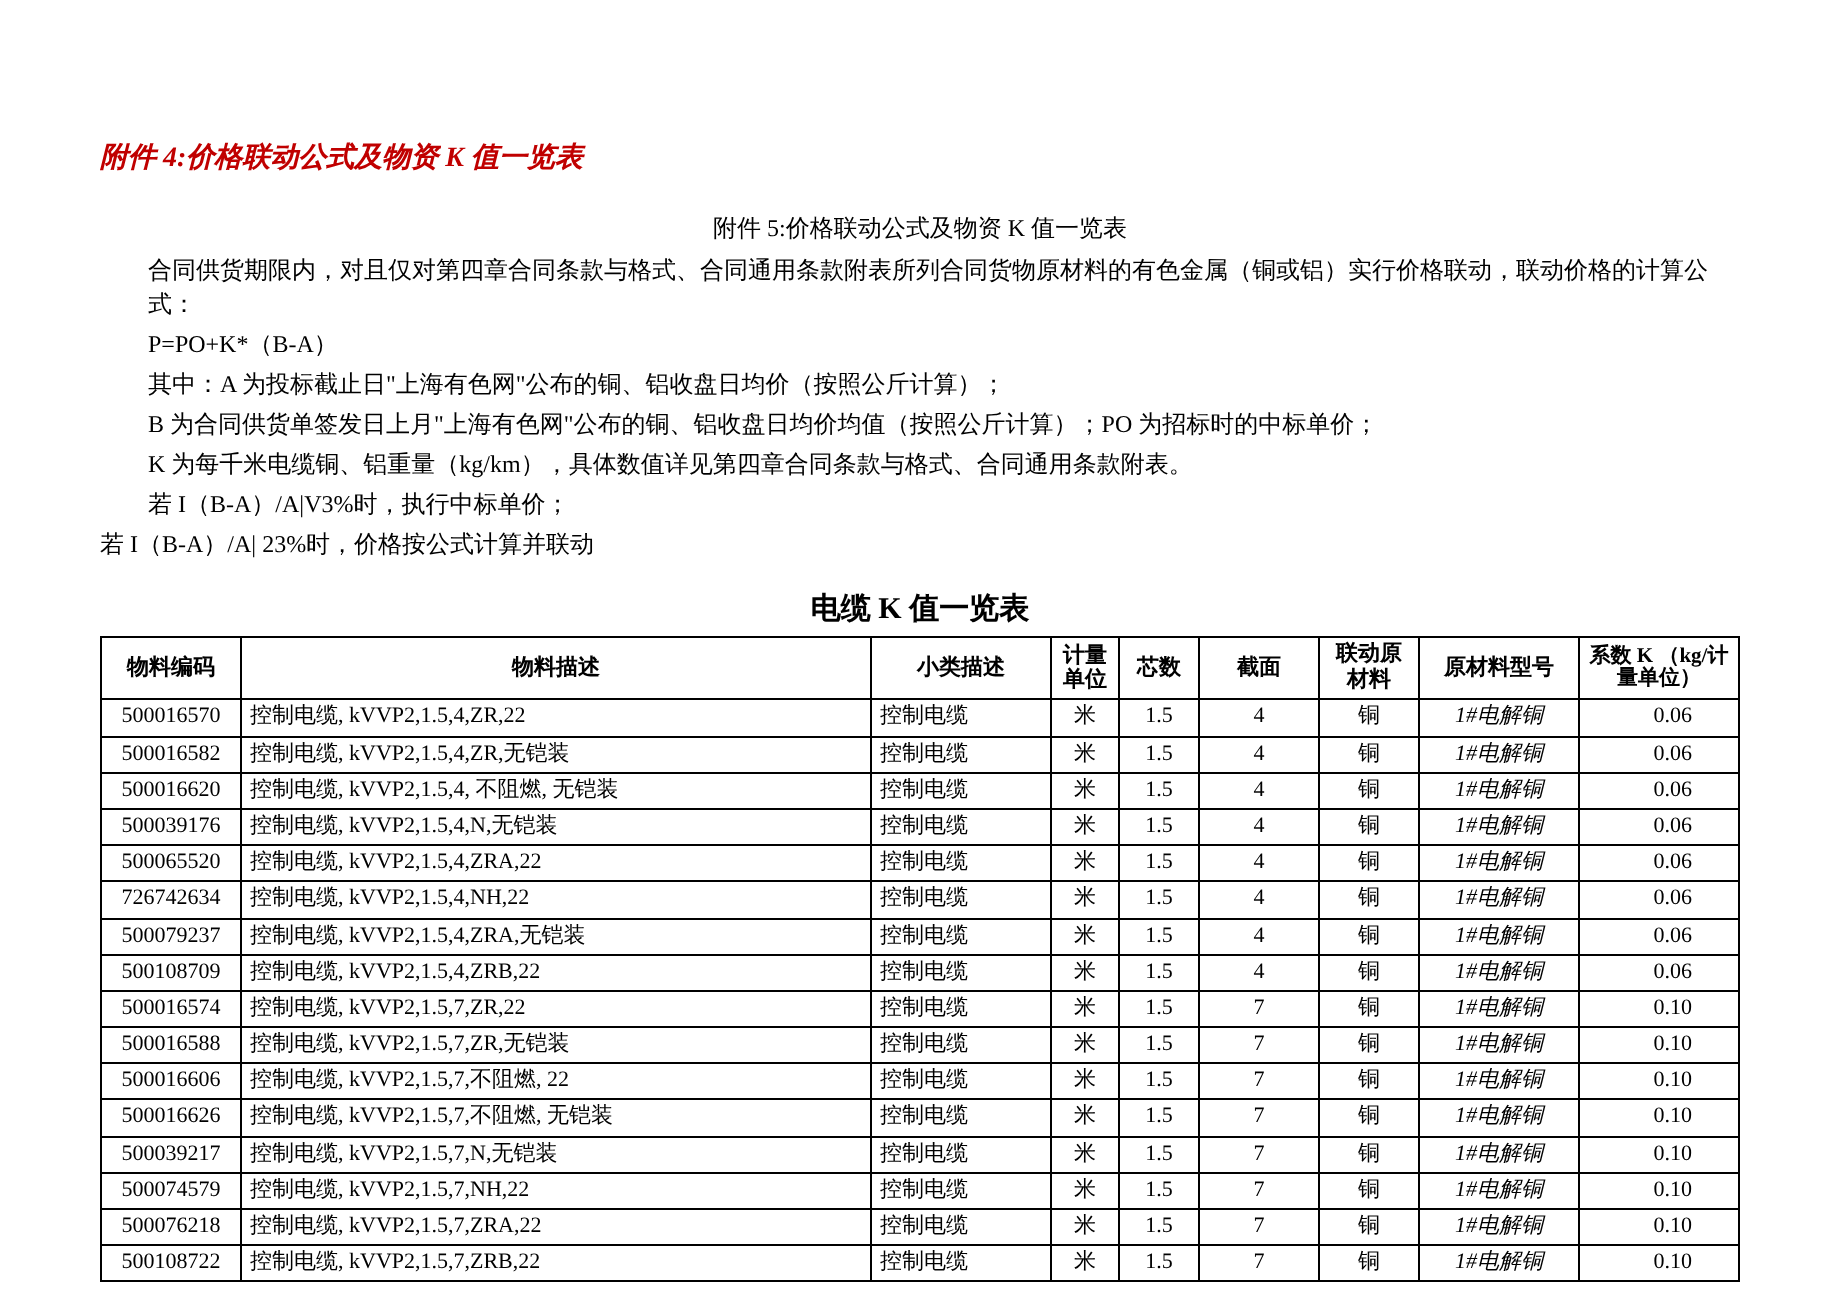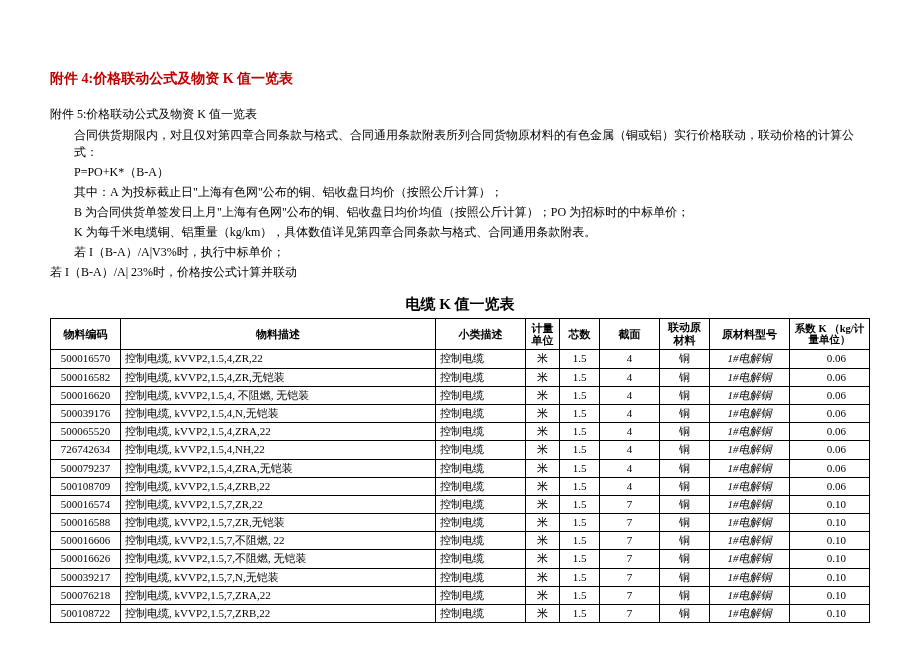--- a/index.html
+++ b/index.html
@@ -9,24 +9,26 @@
       font-size: 12px;
       color: #000;
       width: 920px;
       padding: 70px 50px 40px 50px;
     }
     .title-main {
       color: #c00000;
       font-size: 14px;
       font-weight: bold;
       margin-bottom: 18px;
+      font-style: italic;
     }
     .subtitle {
       font-size: 12px;
       margin-bottom: 4px;
+      text-align: center;
     }
     .intro-line {
       font-size: 12px;
       margin-bottom: 3px;
       padding-left: 24px;
     }
     .intro-line.first { padding-left: 24px; }
     .final-line {
       font-size: 12px;
       margin-bottom: 14px;
@@ -235,20 +237,31 @@
         <td class="desc">控制电缆, kVVP2,1.5,7,N,无铠装</td>
         <td class="subdesc">控制电缆</td>
         <td class="center unit">米</td>
         <td class="center core">1.5</td>
         <td class="center section">7</td>
         <td class="center mat">铜</td>
         <td class="center model">1#电解铜</td>
         <td class="k">0.10</td>
       </tr>
       <tr>
+        <td class="code">500074579</td>
+        <td class="desc">控制电缆, kVVP2,1.5,7,NH,22</td>
+        <td class="subdesc">控制电缆</td>
+        <td class="center unit">米</td>
+        <td class="center core">1.5</td>
+        <td class="center section">7</td>
+        <td class="center mat">铜</td>
+        <td class="center model">1#电解铜</td>
+        <td class="k">0.10</td>
+      </tr>
+      <tr>
         <td class="code">500076218</td>
         <td class="desc">控制电缆, kVVP2,1.5,7,ZRA,22</td>
         <td class="subdesc">控制电缆</td>
         <td class="center unit">米</td>
         <td class="center core">1.5</td>
         <td class="center section">7</td>
         <td class="center mat">铜</td>
         <td class="center model">1#电解铜</td>
         <td class="k">0.10</td>
       </tr>

